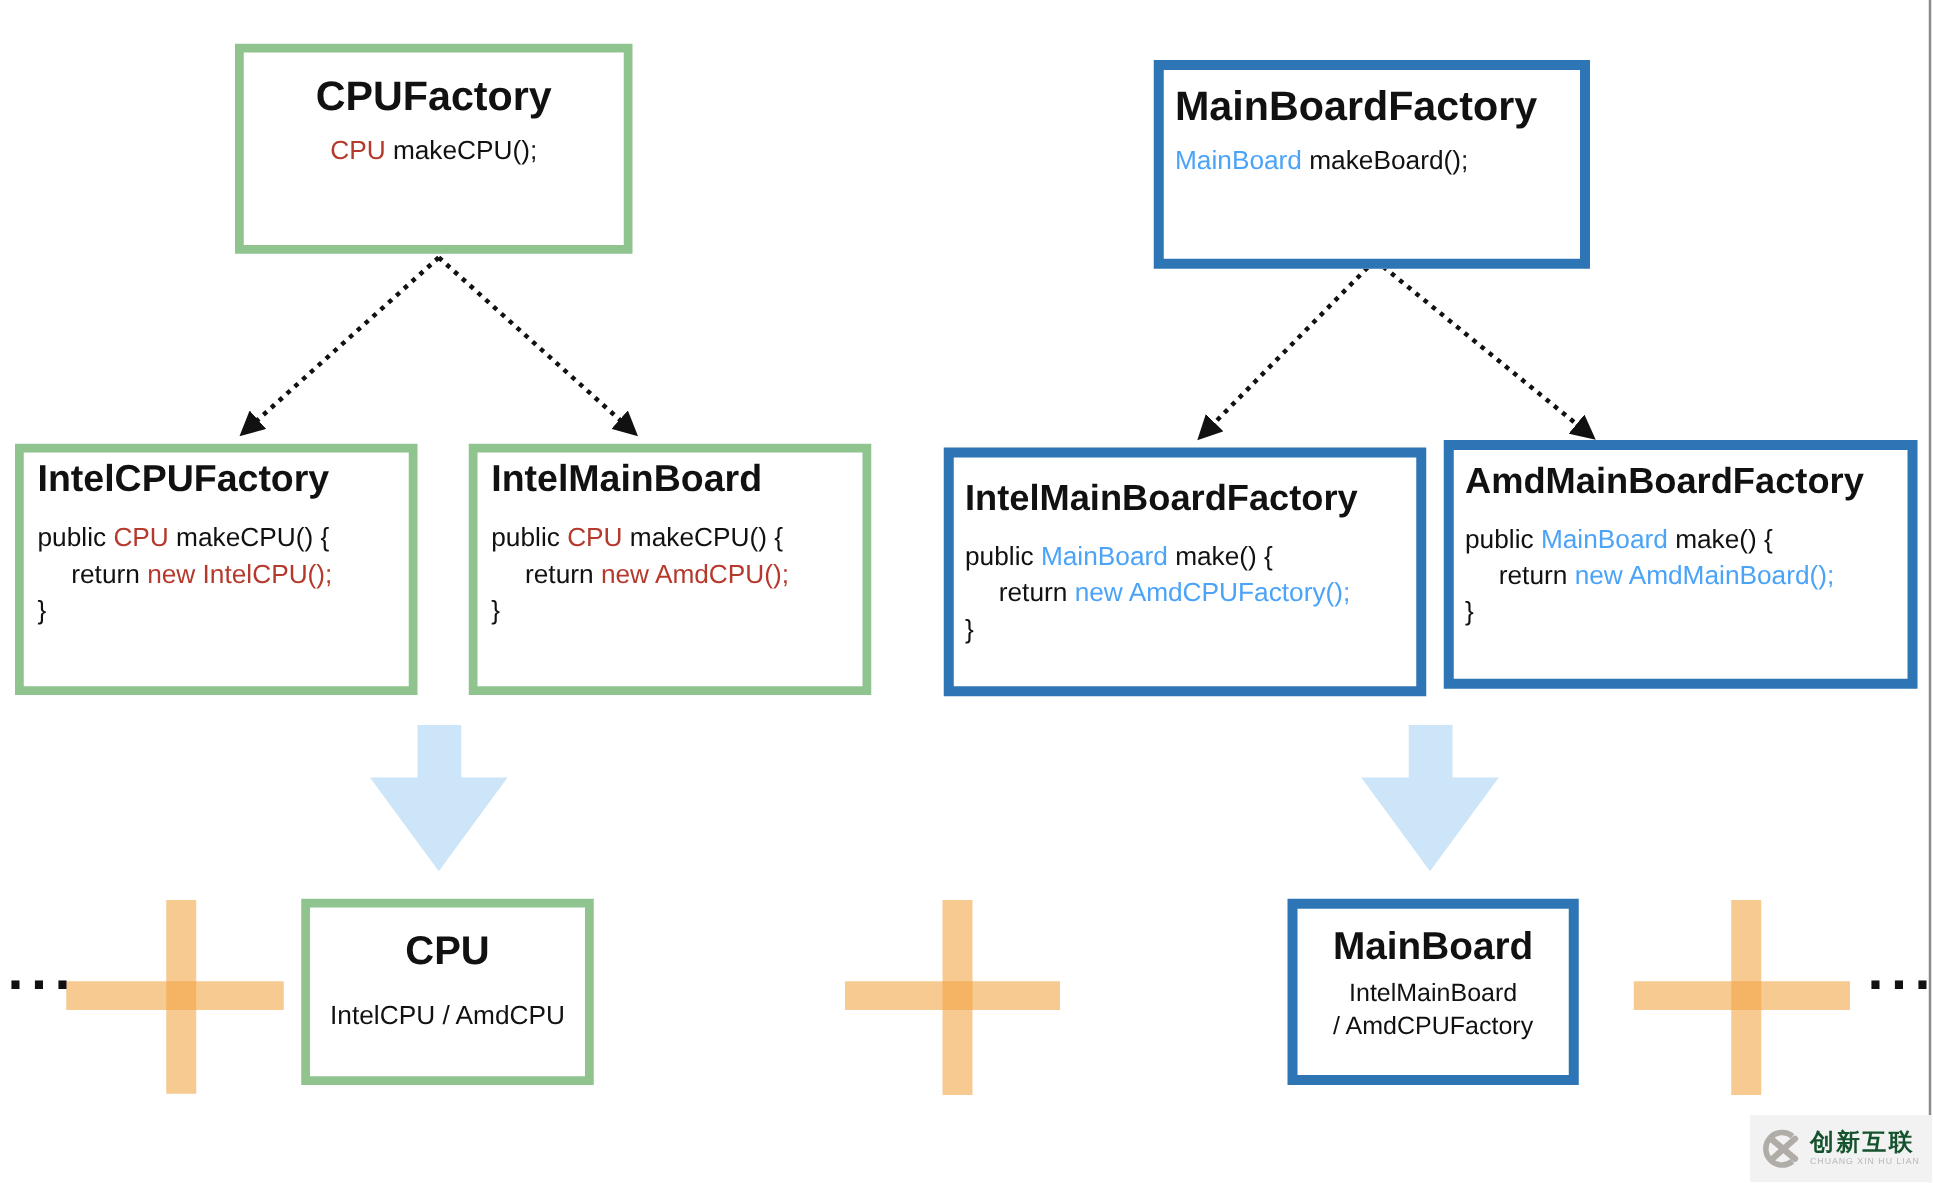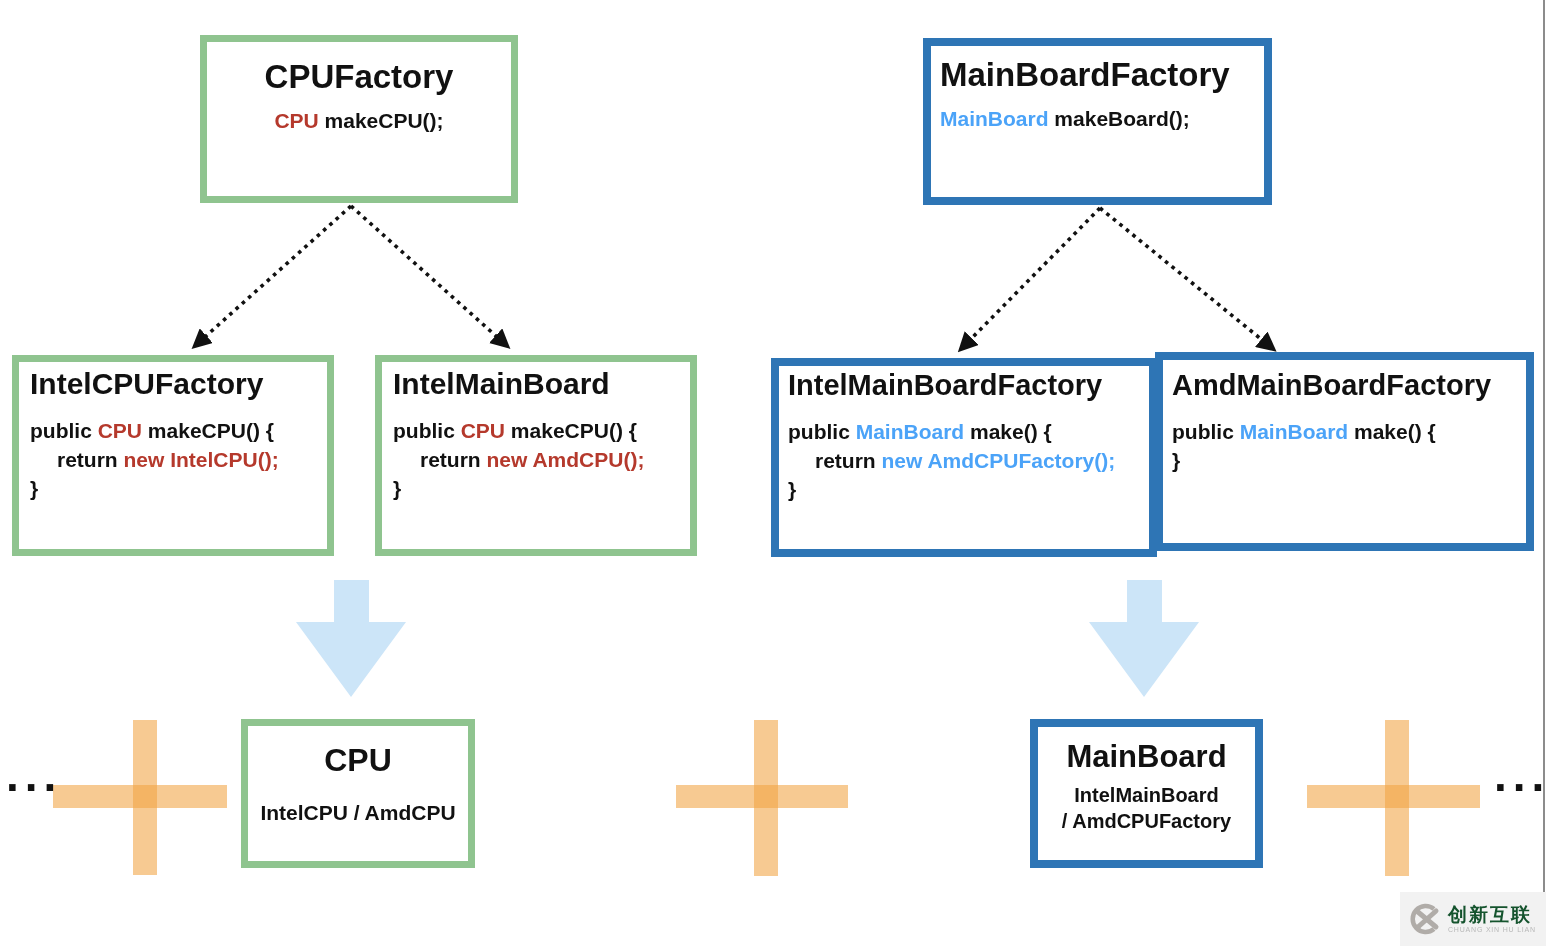--- a/index.html
+++ b/index.html
@@ -16,40 +16,40 @@
   #canvas{position:relative;width:1546px;height:946px;background:#ffffff;overflow:hidden;}
   #arrow-layer{position:absolute;left:0;top:0;width:1546px;height:946px;z-index:1;}
   .dotted-line{stroke:var(--ink);stroke-width:3.6;stroke-dasharray:3.6 4.8;fill:none;}
   .arrowhead{fill:var(--ink);}
   .block-arrow{fill:var(--arrowblue);}
   .cls{position:absolute;background:#ffffff;box-sizing:border-box;z-index:2;color:var(--ink);}
   .cls.green{border:7px solid var(--green);}
   .cls.blue{border:8px solid var(--blue);}
   .centered{text-align:center;}
   .cls-title{font-weight:bold;}
-  .method-line,.code-line,.impls{font-weight:bold;}
+  .method-line,.code-line,.impls{font-weight:normal;}
   .t-red{color:var(--red);}
   .t-blue{color:var(--lightblue);}
 
   
-  #cpu-factory{left:200px;top:35px;width:318px;height:168px;}
+  #cpu-factory{left:188px;top:35px;width:318px;height:168px;}
   #cpu-factory .cls-title{font-size:33px;margin-top:16px;}
   #cpu-factory .method-line{font-size:21px;margin-top:13px;}
-  #mainboard-factory{left:923px;top:38px;width:349px;height:167px;padding-left:9px;}
+  #mainboard-factory{left:923px;top:48px;width:349px;height:167px;padding-left:9px;}
   #mainboard-factory .cls-title{font-size:33px;margin-top:10px;}
   #mainboard-factory .method-line{font-size:21px;margin-top:13px;}
 
   
   .factory{padding:5px 0 0 11px;}
   .factory .cls-title{font-size:30px;}
   .factory .code{margin-top:15px;font-size:21px;line-height:29px;font-weight:bold;}
   .factory .indent{padding-left:27px;}
   #intel-cpu-factory{left:12px;top:355px;width:322px;height:201px;}
   #amd-cpu-factory{left:375px;top:355px;width:322px;height:201px;}
-  #intel-mainboard-factory{left:755px;top:358px;width:386px;height:199px;padding:3px 0 0 9px;margin-left:16px;}
+  #intel-mainboard-factory{left:755px;top:358px;width:386px;height:199px;padding:17px 0 0 9px;}
   #amd-mainboard-factory{left:1155px;top:352px;width:379px;height:199px;padding:9px 0 0 9px;}
   #intel-mainboard-factory .cls-title,#amd-mainboard-factory .cls-title{font-size:29px;}
 
   
   #cpu-product{left:241px;top:719px;width:234px;height:149px;}
   #cpu-product .cls-title{font-size:32px;margin-top:16px;}
   #cpu-product .impls{font-size:21px;margin-top:22px;}
   #mainboard-product{left:1030px;top:719px;width:233px;height:149px;}
   #mainboard-product .cls-title{font-size:31px;margin-top:12px;}
   #mainboard-product .impls{font-size:20px;line-height:26px;margin-top:7px;}
@@ -132,20 +132,21 @@
       <div class="code-line"><span>public </span><span class="t-blue">MainBoard</span><span> make() {</span></div>
       <div class="code-line indent"><span>return </span><span class="t-blue">new AmdCPUFactory();</span></div>
       <div class="code-line"><span>}</span></div>
     </div>
   </div>
 
   <div class="cls blue factory" id="amd-mainboard-factory">
     <div class="cls-title">AmdMainBoardFactory</div>
     <div class="code">
       <div class="code-line"><span>public </span><span class="t-blue">MainBoard</span><span> make() {</span></div>
+      <div class="code-line indent"><span>return </span><span class="t-blue">new AmdMainBoard();</span></div>
       <div class="code-line"><span>}</span></div>
     </div>
   </div>
 
   <div class="cls green centered" id="cpu-product">
     <div class="cls-title">CPU</div>
     <div class="impls">IntelCPU / AmdCPU</div>
   </div>
 
   <div class="cls blue centered" id="mainboard-product">

